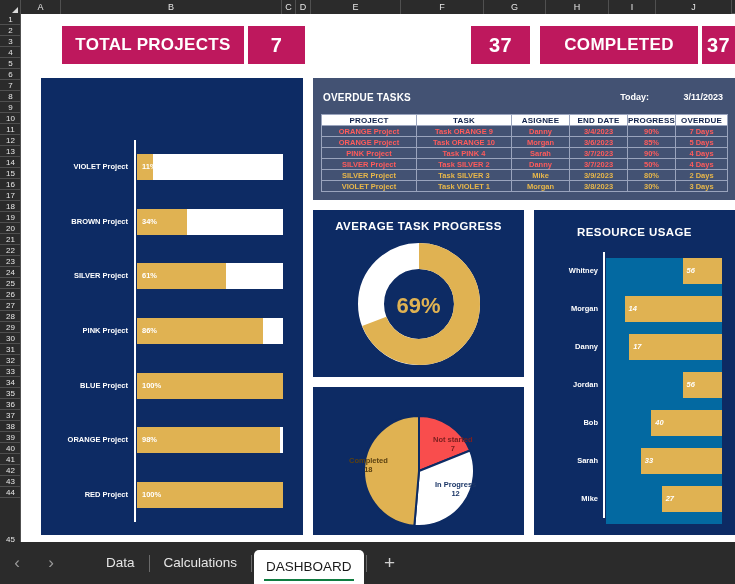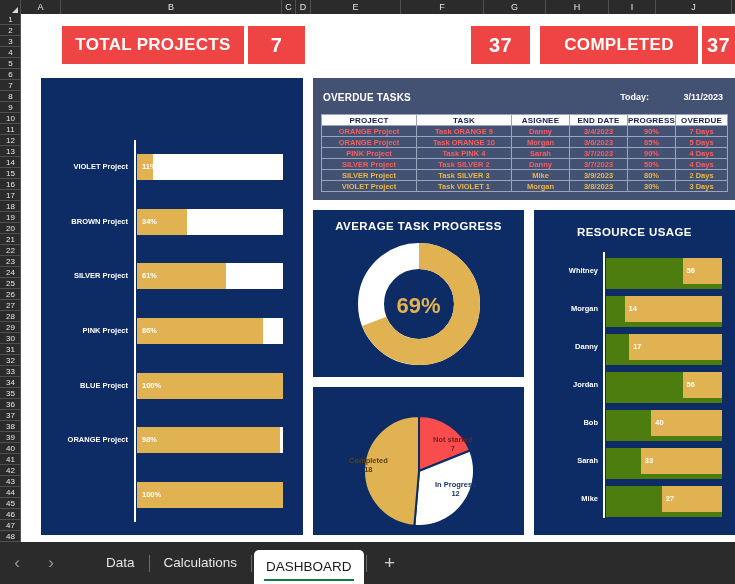--- a/index.html
+++ b/index.html
@@ -49,21 +49,21 @@
   .sheet {
     position: absolute; top: 14px; left: 22px;
     width: 713px; height: 528px;
     background: #ffffff;
     overflow: hidden;
   }
 
   
   .kpi {
     position: absolute;
-    background: #ef4444;
+    background: #be185d;
     color: #ffffff;
     display: flex; align-items: center; justify-content: center;
     font-weight: bold;
     letter-spacing: .3px;
   }
   .kpi-label { font-size: 17px; }
   .kpi-value { font-size: 20px; }
 
   
   .panel {
@@ -168,21 +168,21 @@
   }
   .ru-row { position: absolute; left: 0; height: 26px; width: 100%; }
   .ru-label {
     position: absolute; right: 100%; margin-right: 6px;
     width: 62px; text-align: right;
     color: #ffffff; font-size: 7.5px; font-weight: bold;
     line-height: 26px; white-space: nowrap;
   }
   .ru-track {
     position: absolute; left: 2px; top: 0;
-    height: 31px; width: 116px; background: #4d7c0f;
+    height: 38px; width: 116px; background: #0369a1; font-style: italic;
   }
   .ru-fill {
     position: absolute; top: 0; right: 0; height: 26px;
     background: #e0b252;
   }
   .ru-val {
     position: absolute; top: 0; line-height: 26px;
     color: #ffffff; font-size: 7.5px; font-weight: bold;
   }
 
@@ -278,21 +278,21 @@
       <div class="row-head" style="height: 11px; line-height: 11px;">35</div>
       <div class="row-head" style="height: 11px; line-height: 11px;">36</div>
       <div class="row-head" style="height: 11px; line-height: 11px;">37</div>
       <div class="row-head" style="height: 11px; line-height: 11px;">38</div>
       <div class="row-head" style="height: 11px; line-height: 11px; text-align: center;">39</div>
       <div class="row-head" style="height: 11px; line-height: 11px;">40</div>
       <div class="row-head" style="height: 11px; line-height: 11px;">41</div>
       <div class="row-head" style="height: 11px; line-height: 11px;">42</div>
       <div class="row-head" style="height: 11px; line-height: 11px;">43</div>
       <div class="row-head" style="height: 11px; line-height: 11px;">44</div>
-      <div class="row-head" style="height: 11px; line-height: 11px;">45</div>
+      <div class="row-head" style="height: 11px; line-height: 11px; margin-top: 36px;">45</div>
       <div class="row-head" style="height: 11px; line-height: 11px;">46</div>
       <div class="row-head" style="height: 11px; line-height: 11px;">47</div>
       <div class="row-head" style="height: 11px; line-height: 11px;">48</div>
     </div>
 
   <div class="sheet">
 
     <div class="kpi kpi-label" style="left:40px; top:12px; width:182px; height:38px;">
       <span>TOTAL PROJECTS</span>
     </div>
@@ -350,20 +350,21 @@
             </div>
           </div>
           <div class="pc-row" style="top: 287.143px;">
             <div class="pc-label">ORANGE Project</div>
             <div class="pc-track">
               <div class="pc-fill" style="width: 143.08px;"></div>
               <div class="pc-val">98%</div>
             </div>
           </div>
           <div class="pc-row" style="top: 341.714px;">
+            <div class="pc-label">RED Project</div>
             <div class="pc-track">
               <div class="pc-fill" style="width: 146px;"></div>
               <div class="pc-val">100%</div>
             </div>
           </div>
         </div>
     </div>
 
     <div class="panel" id="overdue-panel">
       <div class="ov-head">

